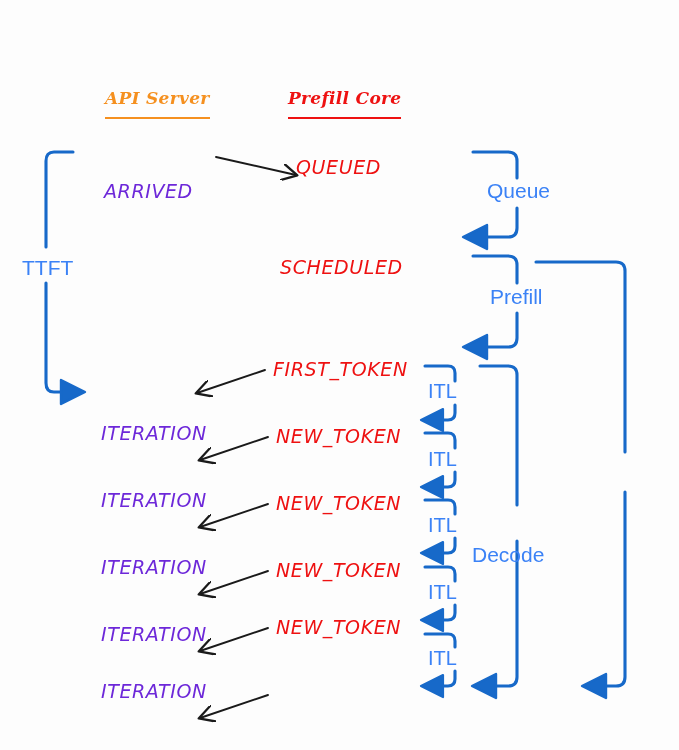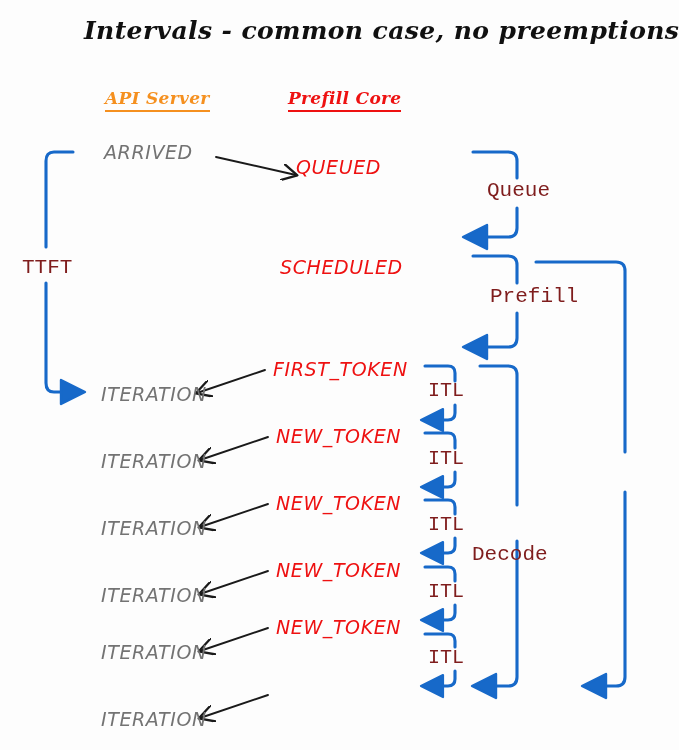--- a/index.html
+++ b/index.html
@@ -34,37 +34,37 @@
     font-size: 25px;
     color: #101010;
     letter-spacing: 0.4px;
   }
   .colhead {
     font-family: "DejaVu Serif", serif;
     font-style: italic;
     font-weight: bold;
     font-size: 17px;
     letter-spacing: 0.3px;
-    padding-bottom: 2px;
+    padding-bottom: 9px;
     border-bottom: 2px solid currentColor;
   }
   .colhead.api { color: #F5901F; }
   .colhead.engine { color: #EE1111; }
   .state {
     font-family: "DejaVu Sans", sans-serif;
     font-style: italic;
     font-size: 19px;
     letter-spacing: 0.6px;
   }
-  .state.orange { color: #737373; }
+  .state.orange { color: #6d28d9; margin-top: 39px; }
   .state.red { color: #EE1111; }
   .blue-label {
-    font-family: Liberation Mono, monospace;
+    font-family: Liberation Sans, sans-serif;
     font-size: 21px;
-    color: #7f1d1d;
+    color: #3b82f6;
   }
   .blue-label.small {
     font-size: 20px;
   }
 </style>
 </head>
 <body>
 
 <div id="canvas">
 
@@ -119,21 +119,20 @@
         <path d="M455,605 L455,613 Q455,620 448,620 L443,620"></path>
         <path d="M443,609 L421,620 L443,631 Z" fill="#1769C9" stroke="#1769C9" stroke-width="2.2"></path>
 
         <path d="M425,634 L448,634 Q455,634 455,641 L455,647"></path>
         <path d="M455,671 L455,679 Q455,686 448,686 L443,686"></path>
         <path d="M443,675 L421,686 L443,697 Z" fill="#1769C9" stroke="#1769C9" stroke-width="2.2"></path>
       </g>
     </g>
   </svg>
 
-  <div class="txt title" style="left:84px; top:18px;">Intervals - common case, no preemptions</div>
 
   <div class="txt" style="left:105px; top:90px;">
     <span class="colhead api">API Server</span>
   </div>
   <div class="txt" style="left:288px; top:90px;">
     <span class="colhead engine">Prefill Core</span>
   </div>
 
   <div class="txt state orange" style="left:104px; top:143px;">ARRIVED</div>
   <div class="txt state red" style="left:296px; top:158px;">QUEUED</div>

